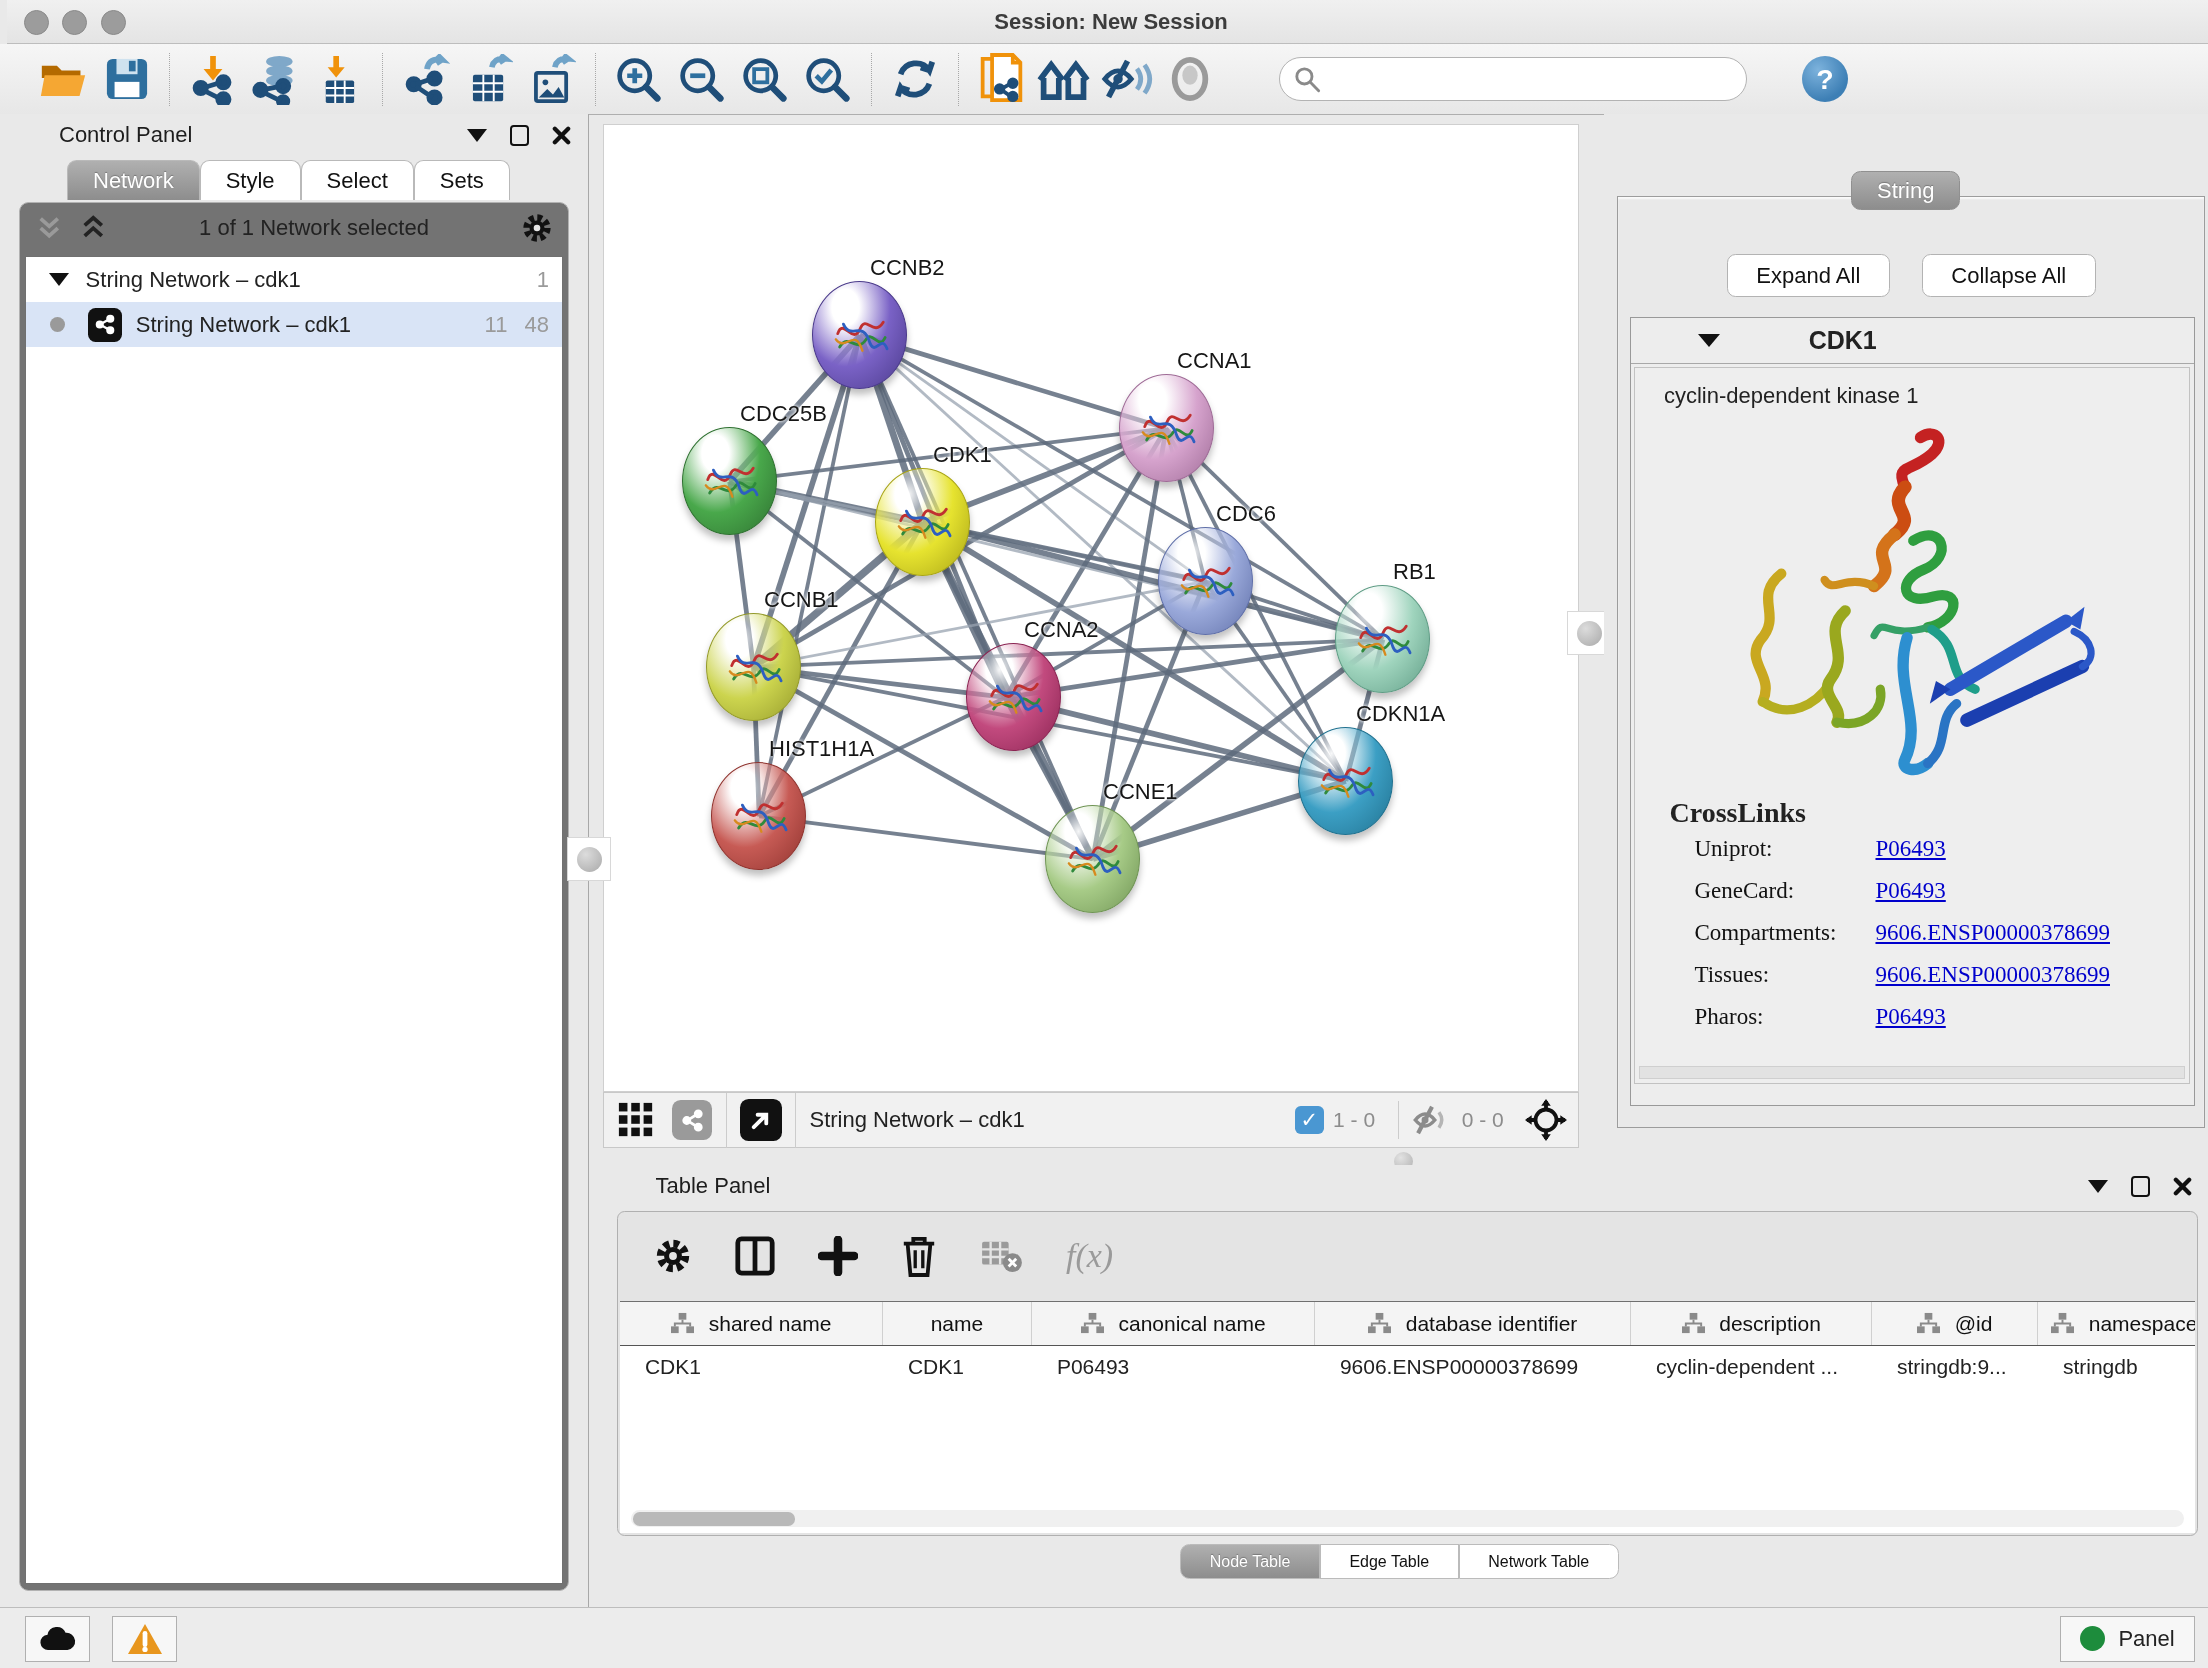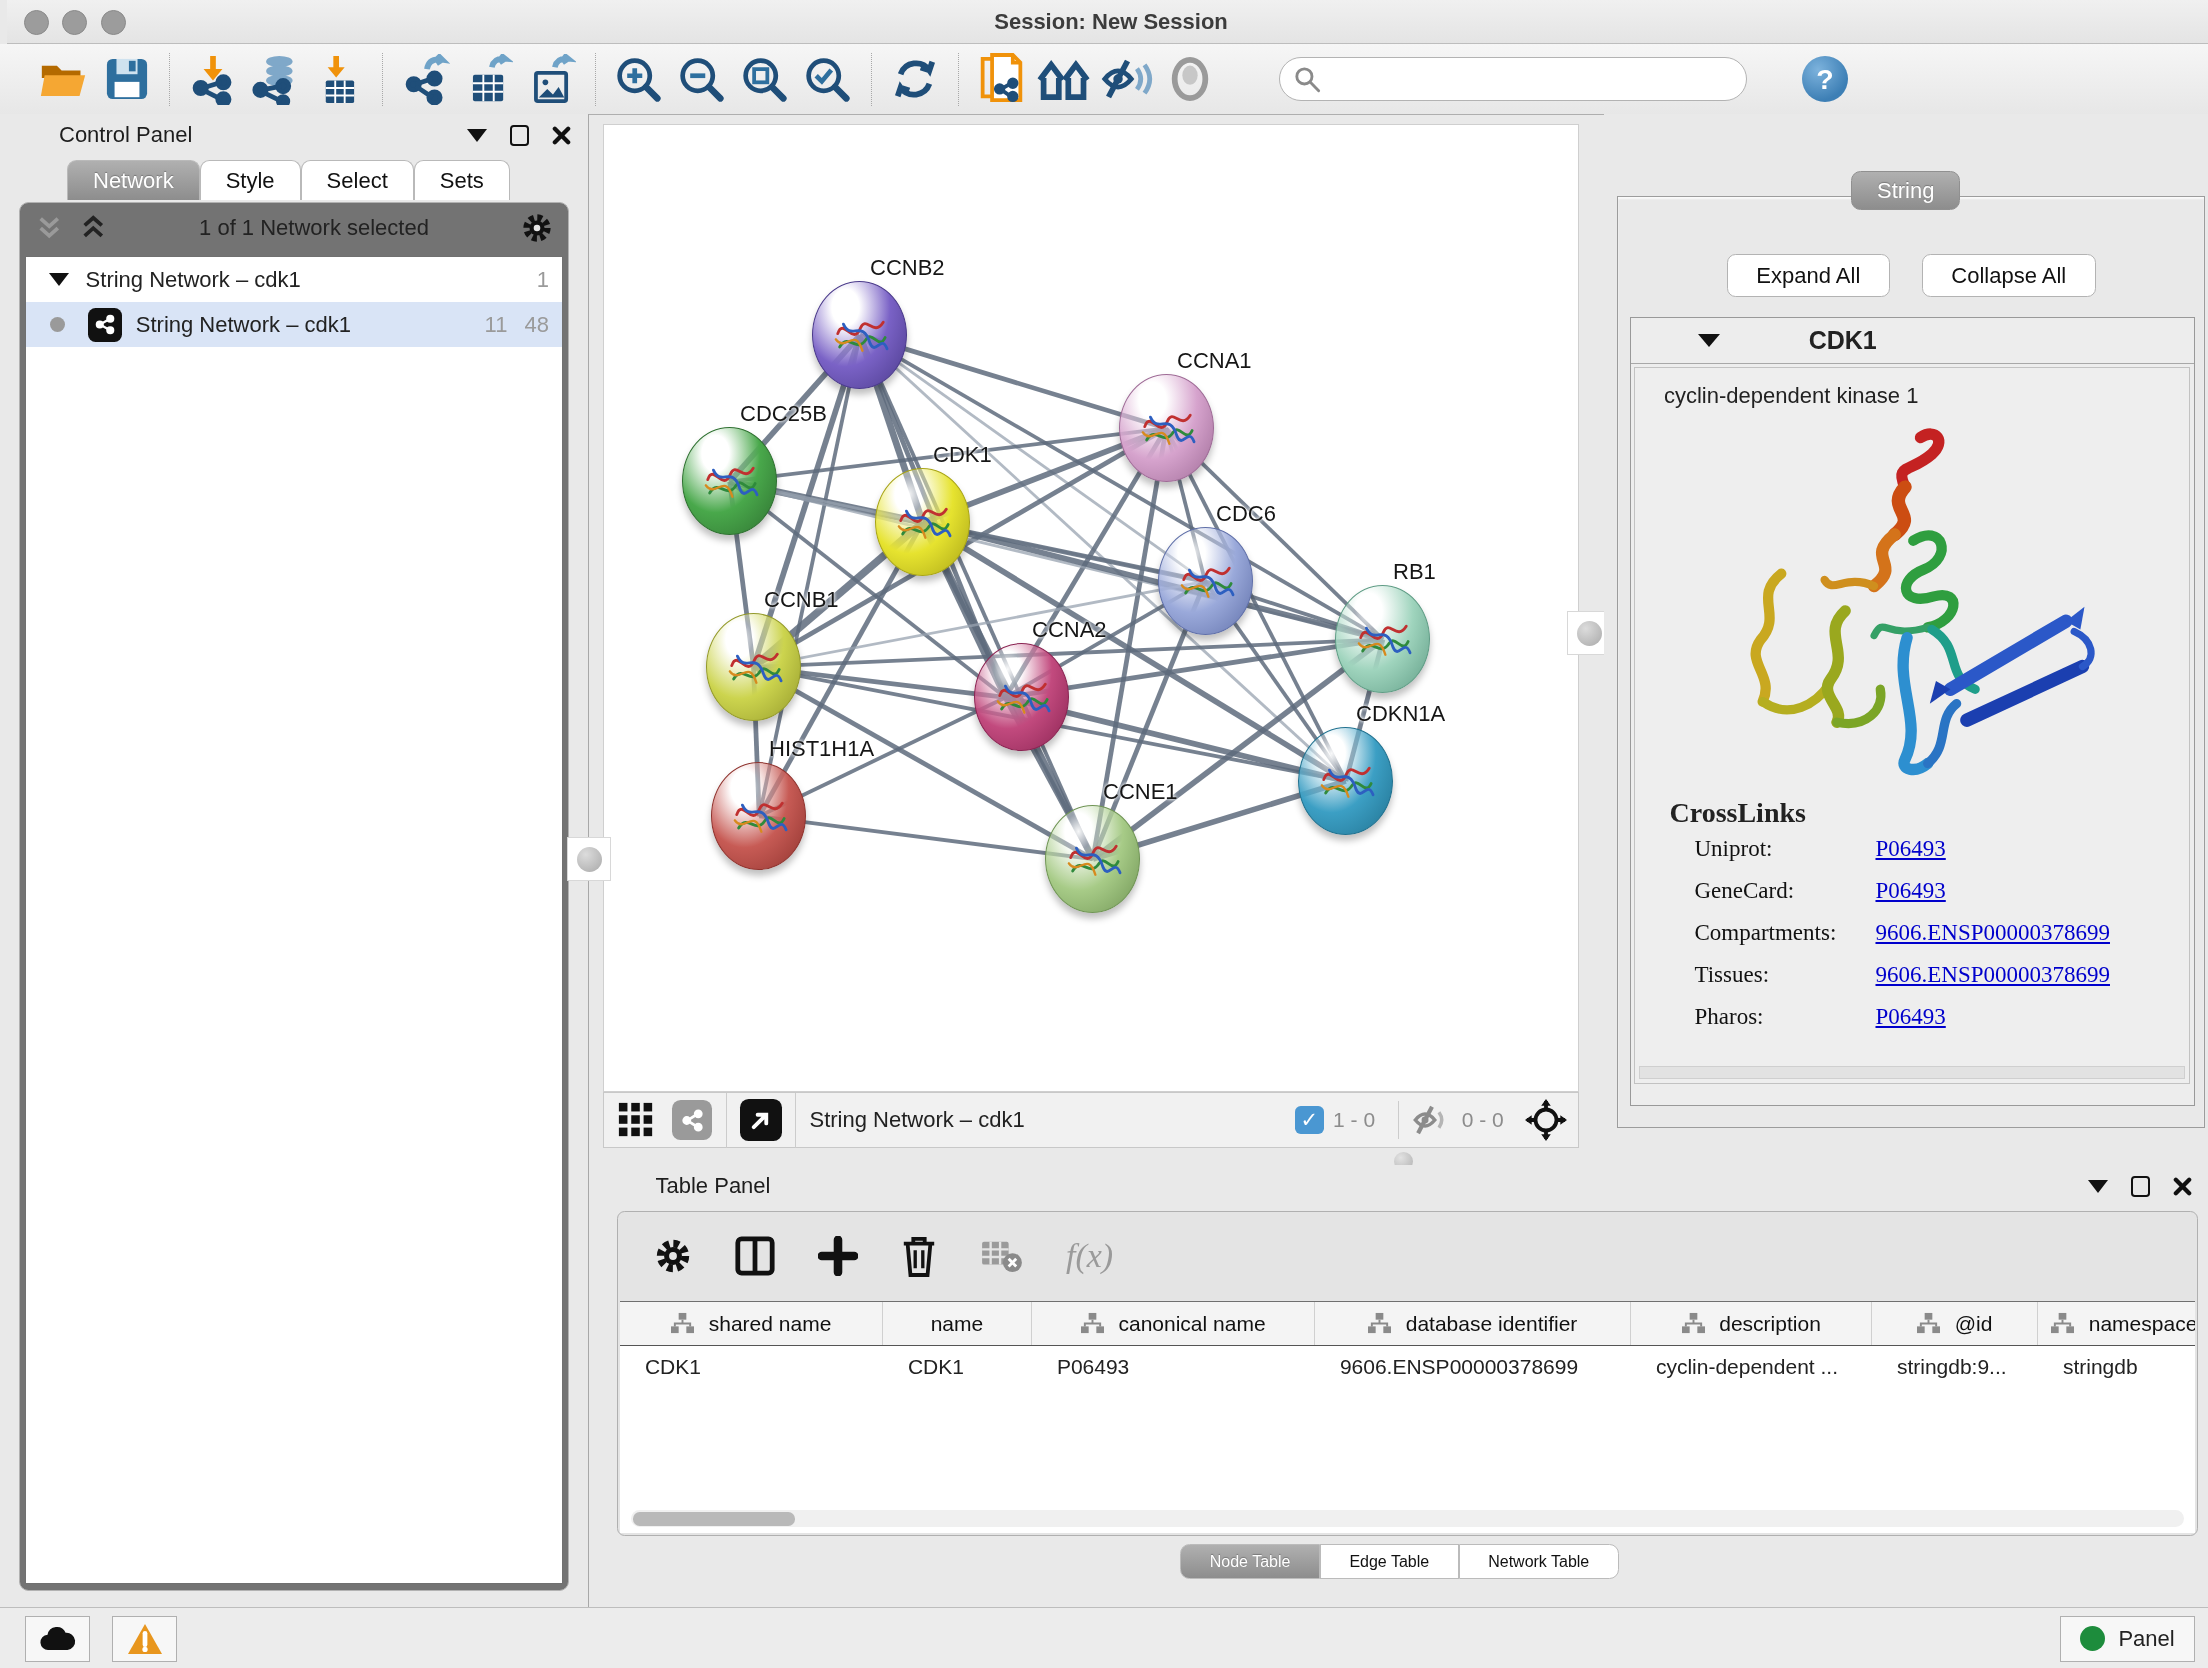--- a/index.html
+++ b/index.html
@@ -480,21 +480,21 @@
       <svg width="61" height="55" viewBox="0 0 64 58">
         <g fill="none" stroke-linecap="round">
           <path d="M8 26 C14 8, 24 40, 32 20 C38 6, 46 30, 56 14" stroke="#c03030" stroke-width="3"></path>
           <path d="M10 40 C20 24, 28 48, 38 32 C44 22, 52 44, 58 30" stroke="#2f8a3c" stroke-width="3"></path>
           <path d="M14 16 C22 34, 34 10, 42 36 C48 50, 54 26, 60 42" stroke="#2d5fc0" stroke-width="3"></path>
           <path d="M6 32 C16 46, 26 18, 34 44" stroke="#d78a1e" stroke-width="2.5"></path>
         </g>
       </svg>
       <span class="nlabel">CCNB1</span>
     </div>
-    <div class="node" style="left: 370px; top: 518px; background: radial-gradient(at 35% 24%, rgba(255, 255, 255, 0.95) 0%, rgba(255, 255, 255, 0.35) 16%, rgb(194, 74, 126) 52%, rgb(138, 36, 82) 100%); border-color: rgb(138, 36, 82);">
+    <div class="node" style="left: 362px; top: 518px; background: radial-gradient(at 35% 24%, rgba(255, 255, 255, 0.95) 0%, rgba(255, 255, 255, 0.35) 16%, rgb(194, 74, 126) 52%, rgb(138, 36, 82) 100%); border-color: rgb(138, 36, 82);">
       <svg width="61" height="55" viewBox="0 0 64 58">
         <g fill="none" stroke-linecap="round">
           <path d="M8 26 C14 8, 24 40, 32 20 C38 6, 46 30, 56 14" stroke="#c03030" stroke-width="3"></path>
           <path d="M10 40 C20 24, 28 48, 38 32 C44 22, 52 44, 58 30" stroke="#2f8a3c" stroke-width="3"></path>
           <path d="M14 16 C22 34, 34 10, 42 36 C48 50, 54 26, 60 42" stroke="#2d5fc0" stroke-width="3"></path>
           <path d="M6 32 C16 46, 26 18, 34 44" stroke="#d78a1e" stroke-width="2.5"></path>
         </g>
       </svg>
       <span class="nlabel">CCNA2</span>
     </div>

